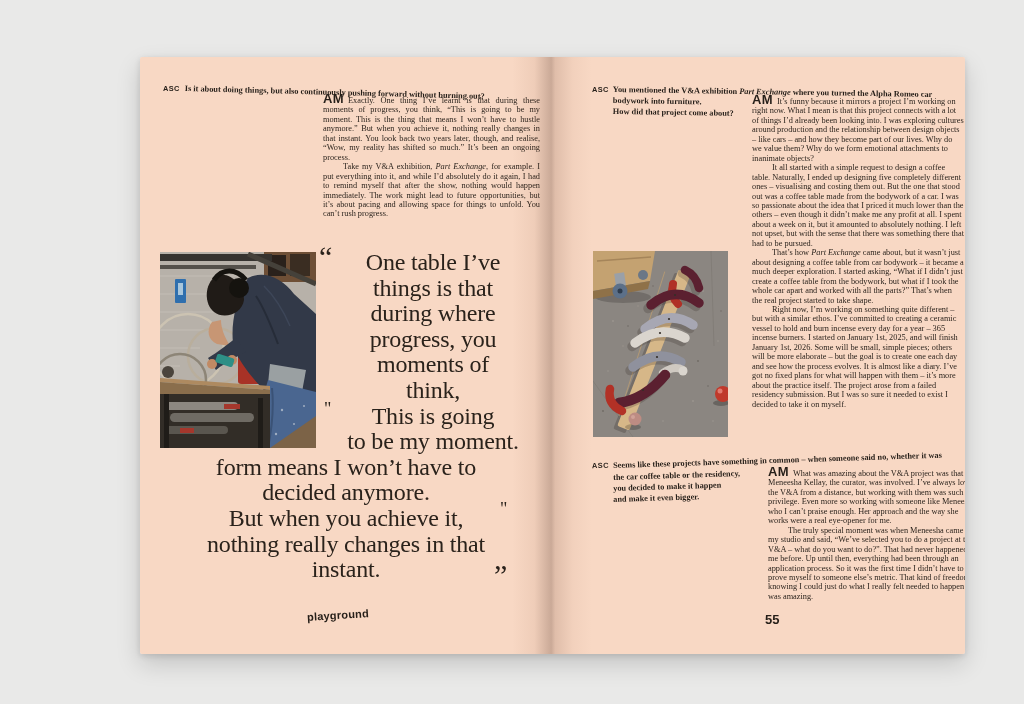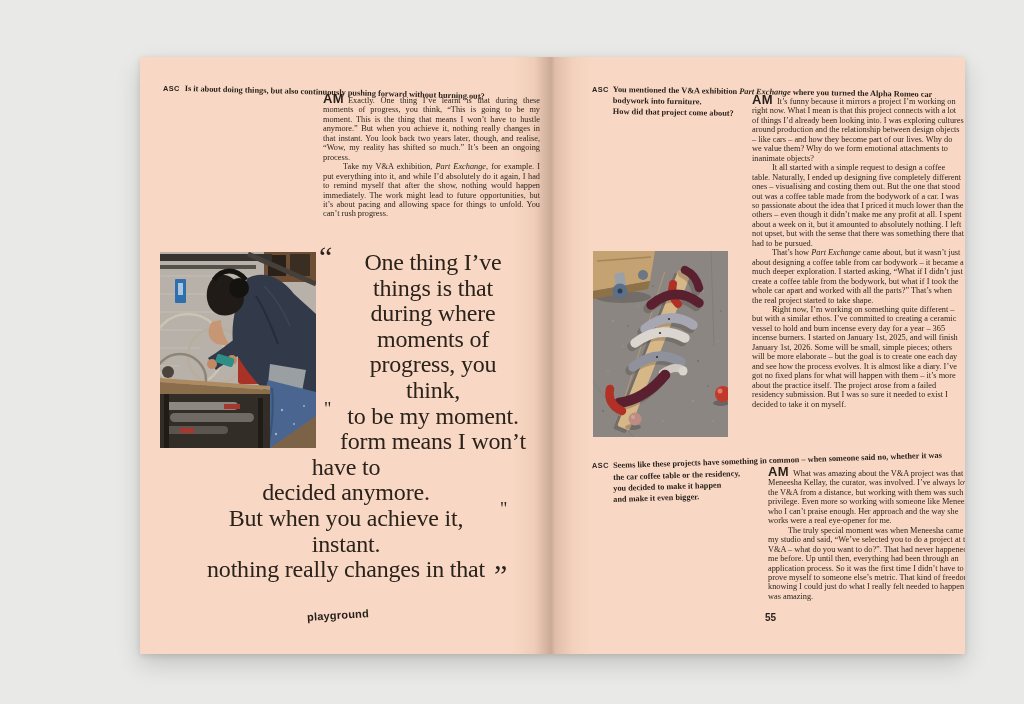--- a/index.html
+++ b/index.html
@@ -58,21 +58,21 @@
 
   .ph-r { position:absolute; left:41px; top:194px; width:135px; height:186px; }
 
   .logo {
     position:absolute; left:138px; top:552px; width:120px; text-align:center;
     font-family:"Liberation Sans", sans-serif; font-weight:bold; font-size:11px;
     letter-spacing:0.2px; transform:rotate(-3.5deg);
   }
   .pnum {
     position:absolute; left:213px; top:555px;
-    font-family:"Liberation Sans", sans-serif; font-weight:bold; font-size:10px;
+    font-family:"Liberation Sans", sans-serif; font-weight:bold; font-size:13px;
   }
   i { font-style:italic; }
 </style>
 </head>
 <body>
 
 <div class="spread">
 
   <div class="page left">
 
@@ -142,32 +142,33 @@
           <rect x="98" y="146" width="5" height="50" fill="#1f1c18"></rect>
           <path d="M110,196 L156,196 L156,164 Z" fill="#7c6347"></path>
         </svg>
       </figure>
 
       <span class="qm open">“</span>
       <span class="qm s1">"</span>
       <span class="qm s2">"</span>
       <span class="qm close">”</span>
 
-      <div class="ql">One thing I’ve</div>
+      <div class="ql">One table I’ve</div>
       <div class="ql">things is that</div>
       <div class="ql">during where</div>
+      <div class="ql">progress, you</div>
       <div class="ql">moments of</div>
-      <div class="ql">progress, you</div>
       <div class="ql">think,</div>
+      <div class="ql">This is going</div>
       <div class="ql">to be my moment.</div>
       <div class="ql">form means I won’t have to</div>
       <div class="ql">decided anymore.</div>
       <div class="ql">But when you achieve it,</div>
+      <div class="ql">nothing really changes in that</div>
       <div class="ql">instant.</div>
-      <div class="ql">nothing really changes in that</div>
     </div>
 
     <div class="logo">playground</div>
   </div>
 
   <div class="page right">
 
     <span class="lbl asc" style="left:40px; top:28px;">ASC</span>
     <div class="q rot-cw2" style="left:61px; top:27px;"><span>You mentioned the V&amp;A exhibition </span><i>Part Exchange</i><span> where you turned the Alpha Romeo car</span></div>
     <div class="q rot-cw2" style="left:61px; top:38px;">bodywork into furniture.</div>

